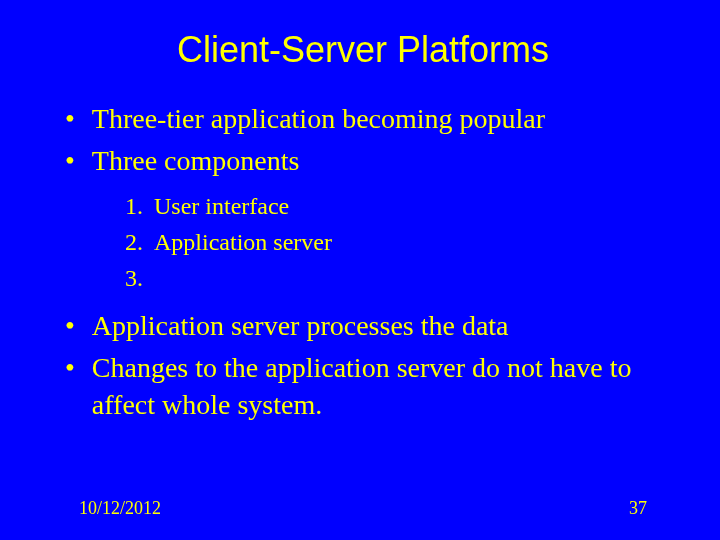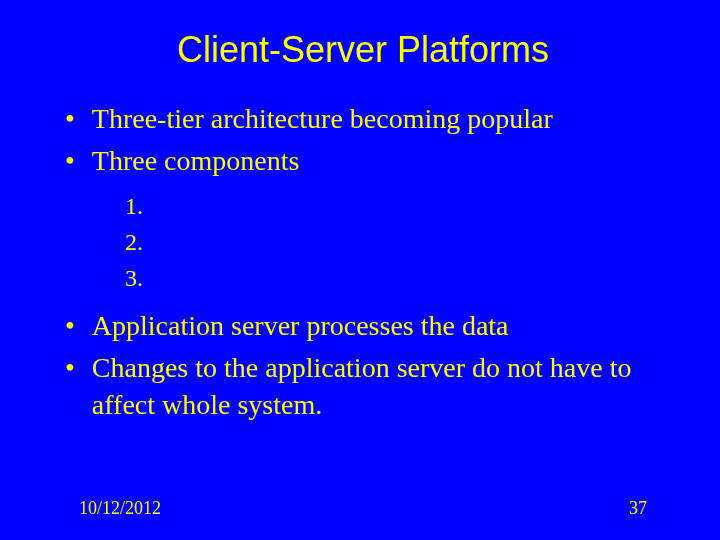--- a/index.html
+++ b/index.html
@@ -80,33 +80,35 @@
   </style>
 </head>
 <body>
 
 <div class="slide">
   <h1 class="title">Client-Server Platforms</h1>
 
   <div class="content">
     <div class="bullet-item">
       <span class="bullet-marker">•</span>
-      <span class="bullet-text">Three-tier architecture becoming popular</span>
+      <span class="bullet-text">Three-tier application becoming popular</span>
     </div>
     <div class="bullet-item">
       <span class="bullet-marker">•</span>
       <span class="bullet-text">Three components</span>
     </div>
 
     <div class="numbered-list">
       <div class="numbered-item">
         <span class="number-marker">1.</span>
+        <span>User interface</span>
       </div>
       <div class="numbered-item">
         <span class="number-marker">2.</span>
+        <span>Application server</span>
       </div>
       <div class="numbered-item">
         <span class="number-marker">3.</span>
       </div>
     </div>
 
     <div class="bullet-item">
       <span class="bullet-marker">•</span>
       <span class="bullet-text">Application server processes the data</span>
     </div>

